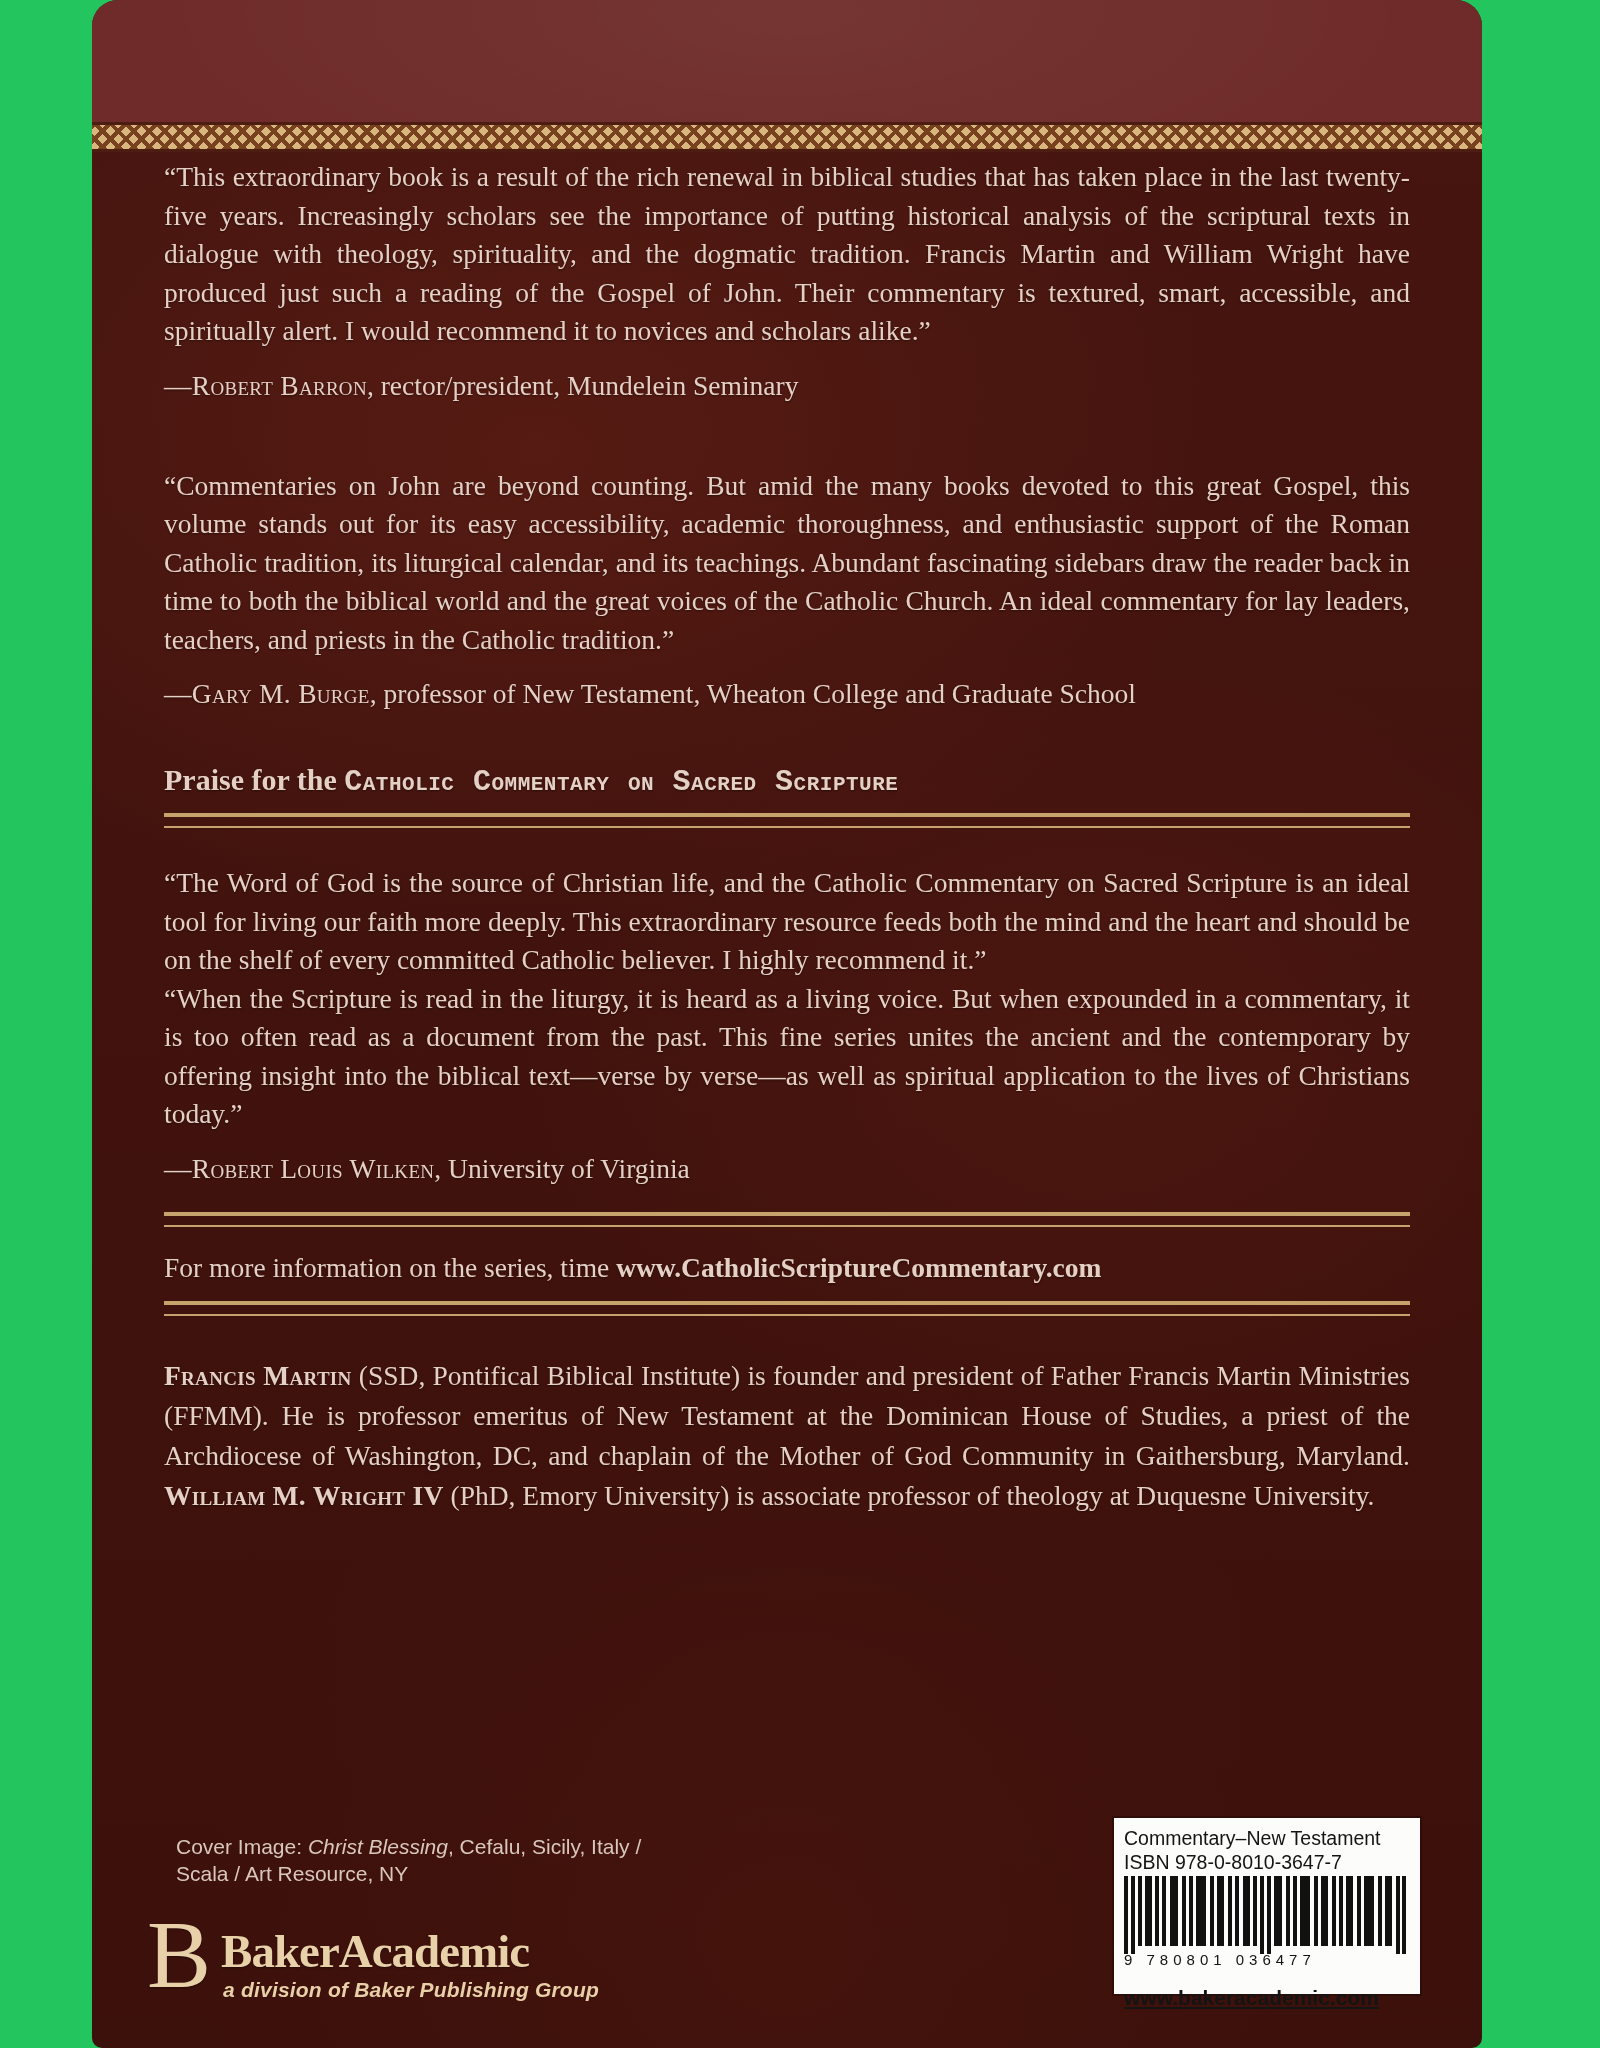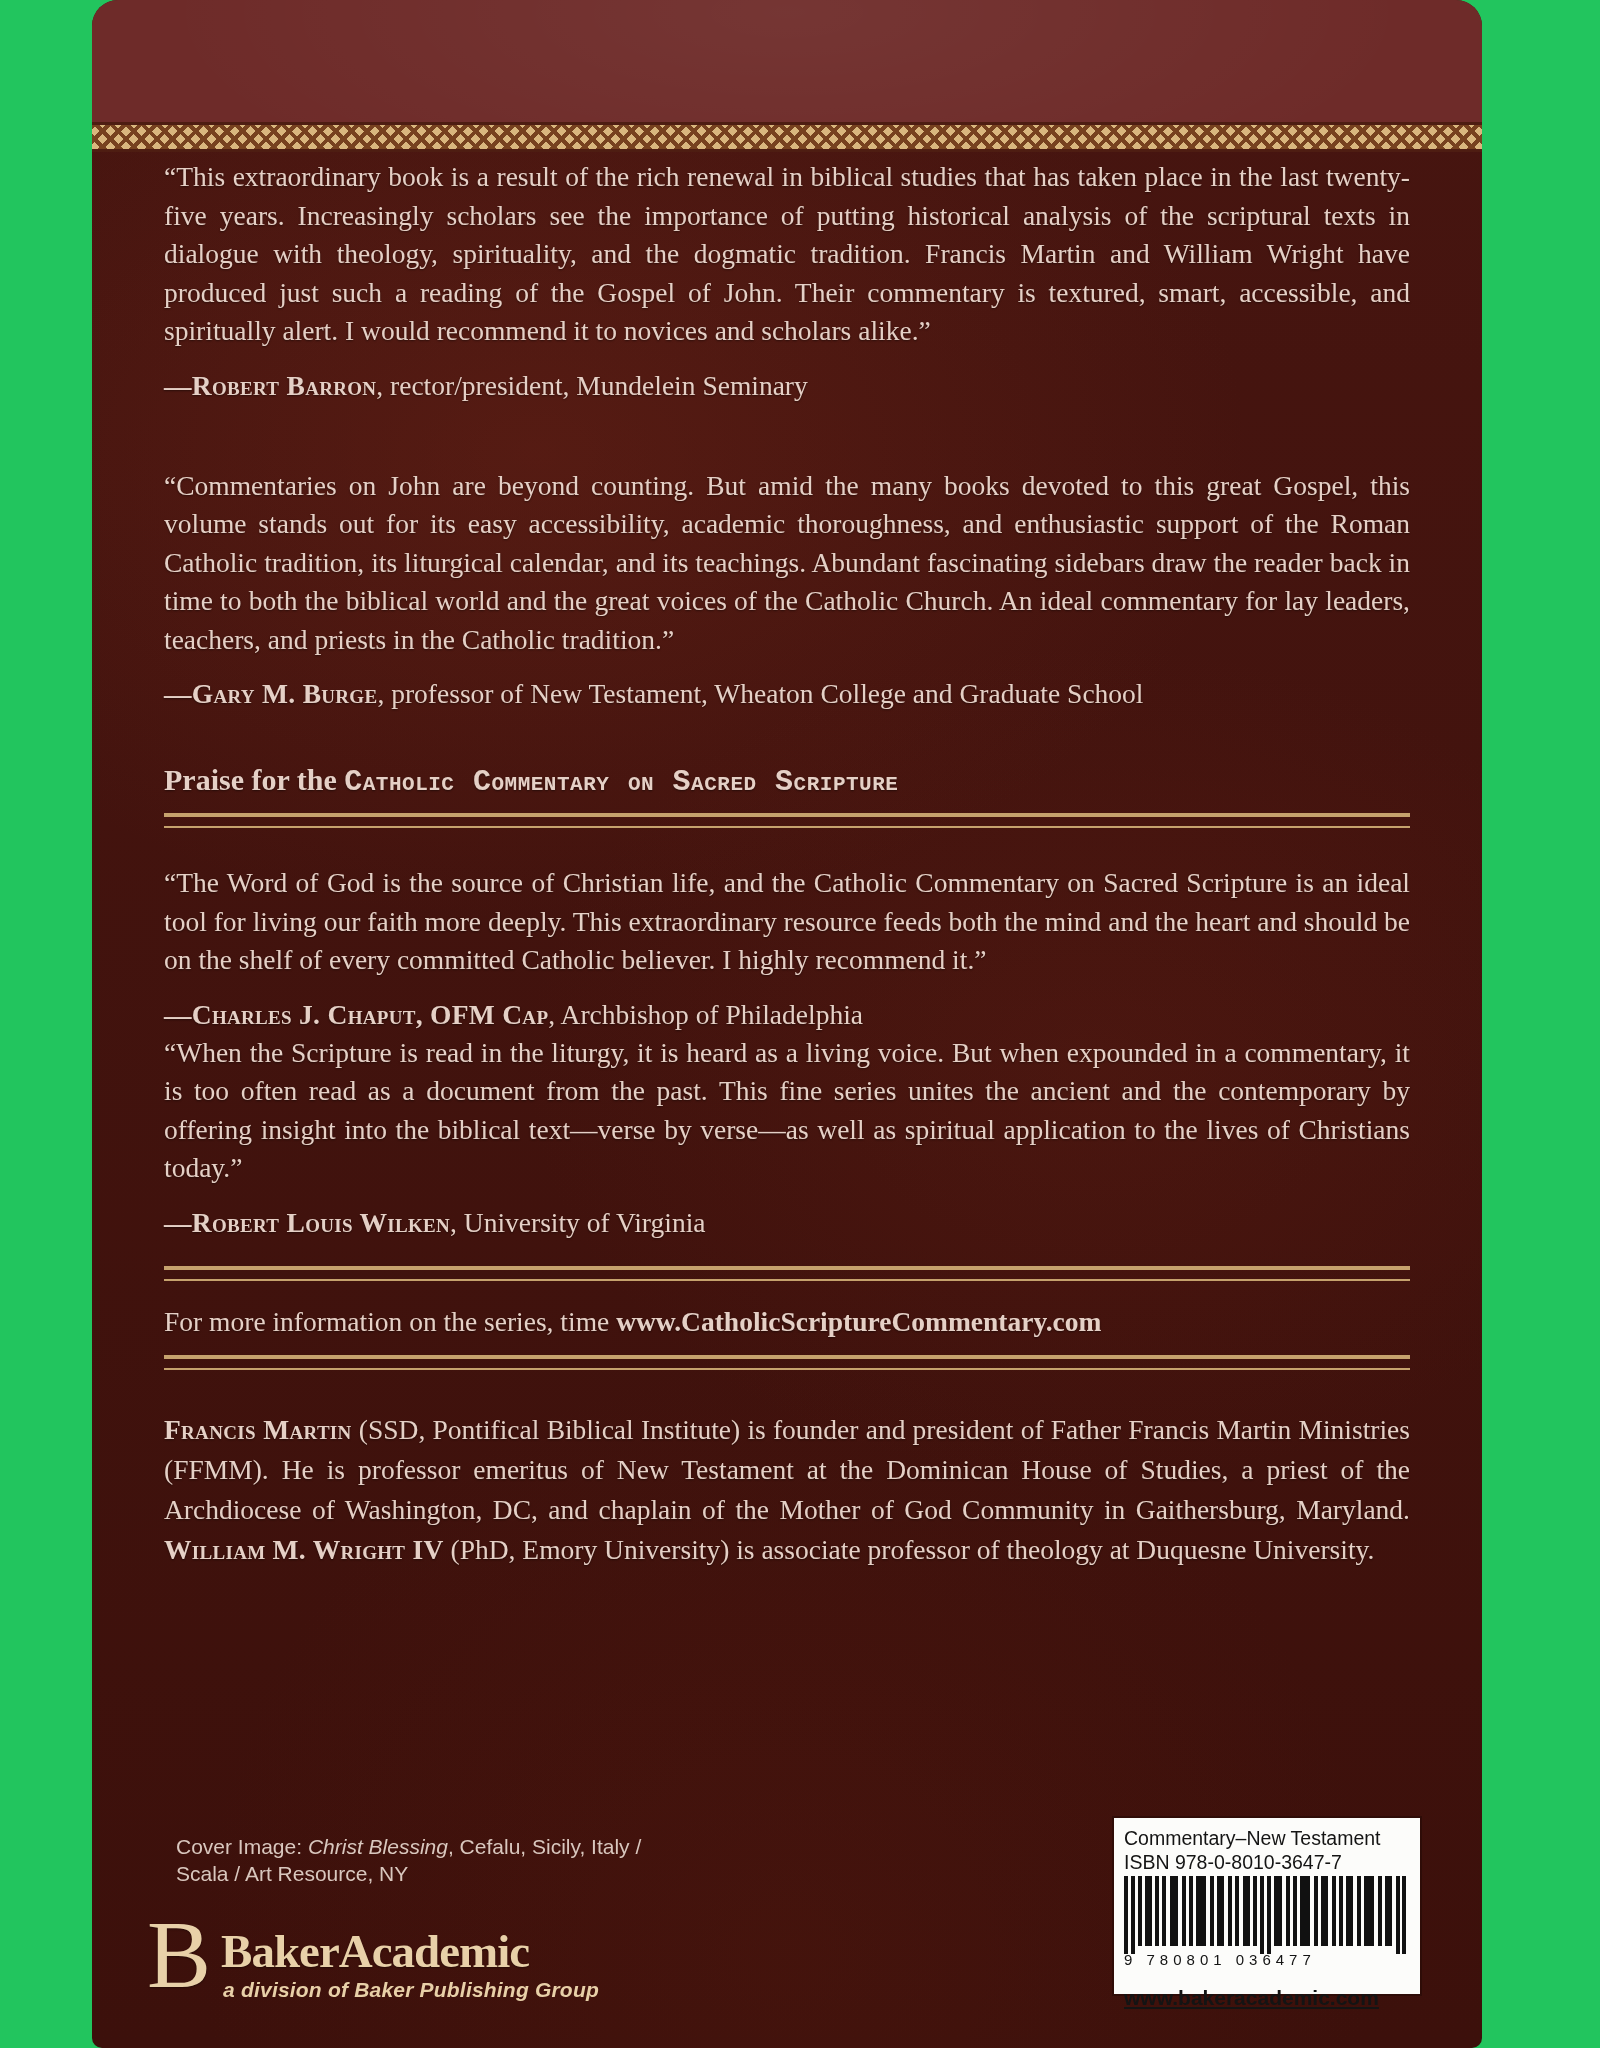--- a/index.html
+++ b/index.html
@@ -17,21 +17,21 @@
             #6e2b29;border-radius:26px 26px 0 0;}
   .lattice{height:24px;background:
             repeating-linear-gradient(45deg, transparent 0 7px, #77411f 7px 11px),
             repeating-linear-gradient(-45deg, transparent 0 7px, #77411f 7px 11px),
             #d9b67e;
             border-top:3px solid #4e1d12;border-bottom:3px solid #4e1d12;}
   .content{padding:6px 72px 0 72px;color:#e5d0c6;}
   .quote{font-size:27.5px;line-height:38.5px;text-align:justify;margin:0;
          text-shadow:0 1px 2px rgba(0,0,0,.45);}
   .attr{font-size:27.5px;line-height:38px;margin:16px 0 0 0;text-shadow:0 1px 2px rgba(0,0,0,.45);}
-  .attr .nm{font-weight:700;font-variant:small-caps;letter-spacing:.3px;}
+  .attr .nm{font-weight:400;font-variant:small-caps;letter-spacing:.3px;}
   .mt-q2{margin-top:62px;} .mt-q3{margin-top:36px;} .mt-q4{}
   .praise{font-size:30px;line-height:38px;font-weight:700;margin:48px 0 0 0;
           text-shadow:0 1px 2px rgba(0,0,0,.45);}
   .praise .sc{font-variant:small-caps;letter-spacing:.5px;font-family:Liberation Mono, monospace;}
   .rule{height:9px;border-top:4px solid #c6a26d;border-bottom:2px solid #c6a26d;margin-top:12px;}
   .rule2{margin-top:24px;} .rule3{margin-top:14px;}
   .info{font-size:27.5px;line-height:38px;margin:22px 0 0 0;text-shadow:0 1px 2px rgba(0,0,0,.45);}
   .info b{font-weight:700;}
   .bio{font-size:27.5px;line-height:40px;text-align:justify;margin:40px 0 0 0;
        text-shadow:0 1px 2px rgba(0,0,0,.45);}
@@ -73,21 +73,20 @@
       <p class="attr"><span class="nm">—Robert Barron</span><span>, rector/president, Mundelein Seminary</span></p>
 
       <p class="quote mt-q2">“Commentaries on John are beyond counting. But amid the many books devoted to this great Gospel, this volume stands out for its easy accessibility, academic thoroughness, and enthusiastic support of the Roman Catholic tradition, its liturgical calendar, and its teachings. Abundant fascinating sidebars draw the reader back in time to both the biblical world and the great voices of the Catholic Church. An ideal commentary for lay leaders, teachers, and priests in the Catholic tradition.”</p>
       <p class="attr"><span class="nm">—Gary M. Burge</span><span>, professor of New Testament, Wheaton College and Graduate School</span></p>
 
       <p class="praise"><span>Praise for the </span><span class="sc">Catholic Commentary on Sacred Scripture</span></p>
 
       <div class="rule"></div>
 
       <p class="quote mt-q3">“The Word of God is the source of Christian life, and the Catholic Commentary on Sacred Scripture is an ideal tool for living our faith more deeply. This extraordinary resource feeds both the mind and the heart and should be on the shelf of every committed Catholic believer. I highly recommend it.”</p>
-      <p class="attr"><span class="nm">—Charles J. Chaput, OFM Cap</span><span>, Archbishop of Philadelphia</span></p>
 
       <p class="quote mt-q4">“When the Scripture is read in the liturgy, it is heard as a living voice. But when expounded in a commentary, it is too often read as a document from the past. This fine series unites the ancient and the contemporary by offering insight into the biblical text—verse by verse—as well as spiritual application to the lives of Christians today.”</p>
       <p class="attr"><span class="nm">—Robert Louis Wilken</span><span>, University of Virginia</span></p>
 
       <div class="rule rule2"></div>
 
       <p class="info"><span>For more information on the series, time </span><b>www.CatholicScriptureCommentary.com</b></p>
 
       <div class="rule rule3"></div>
 

